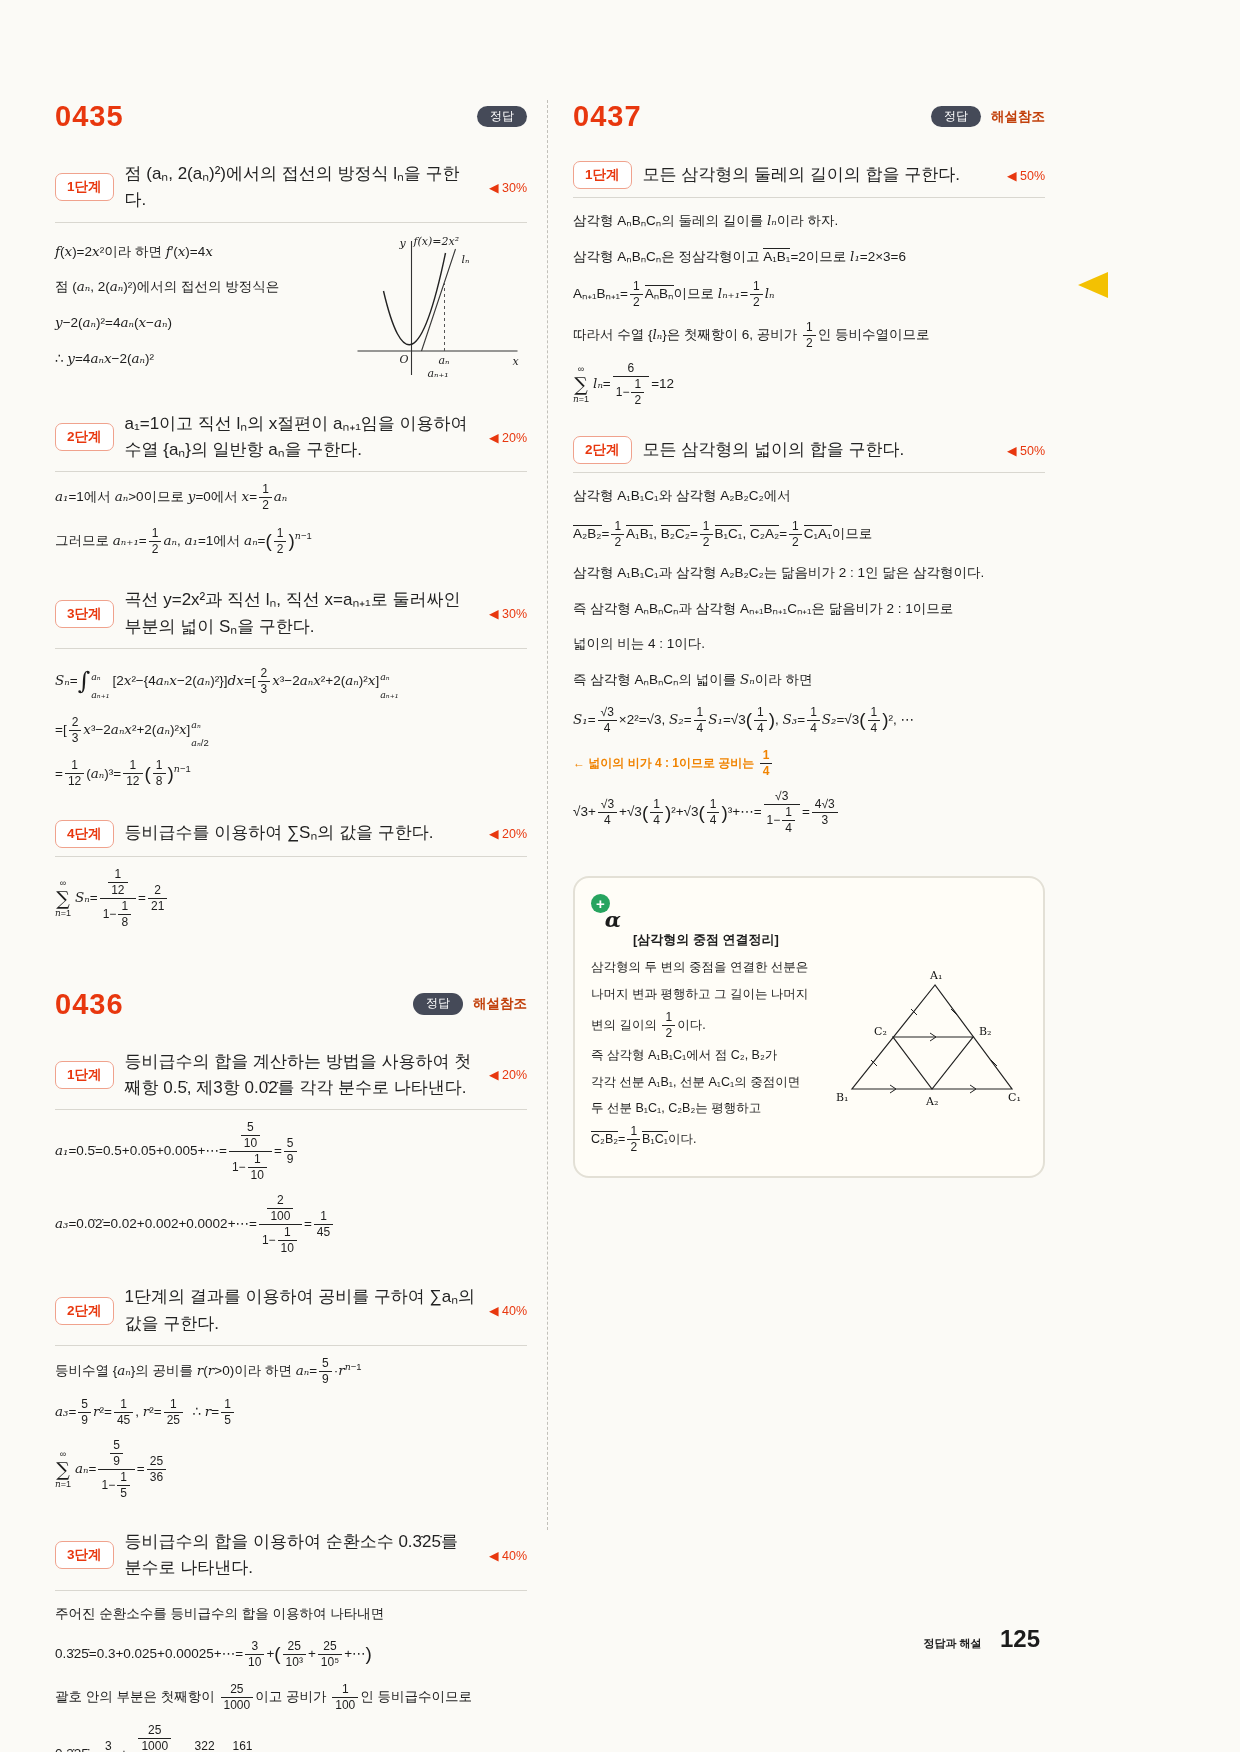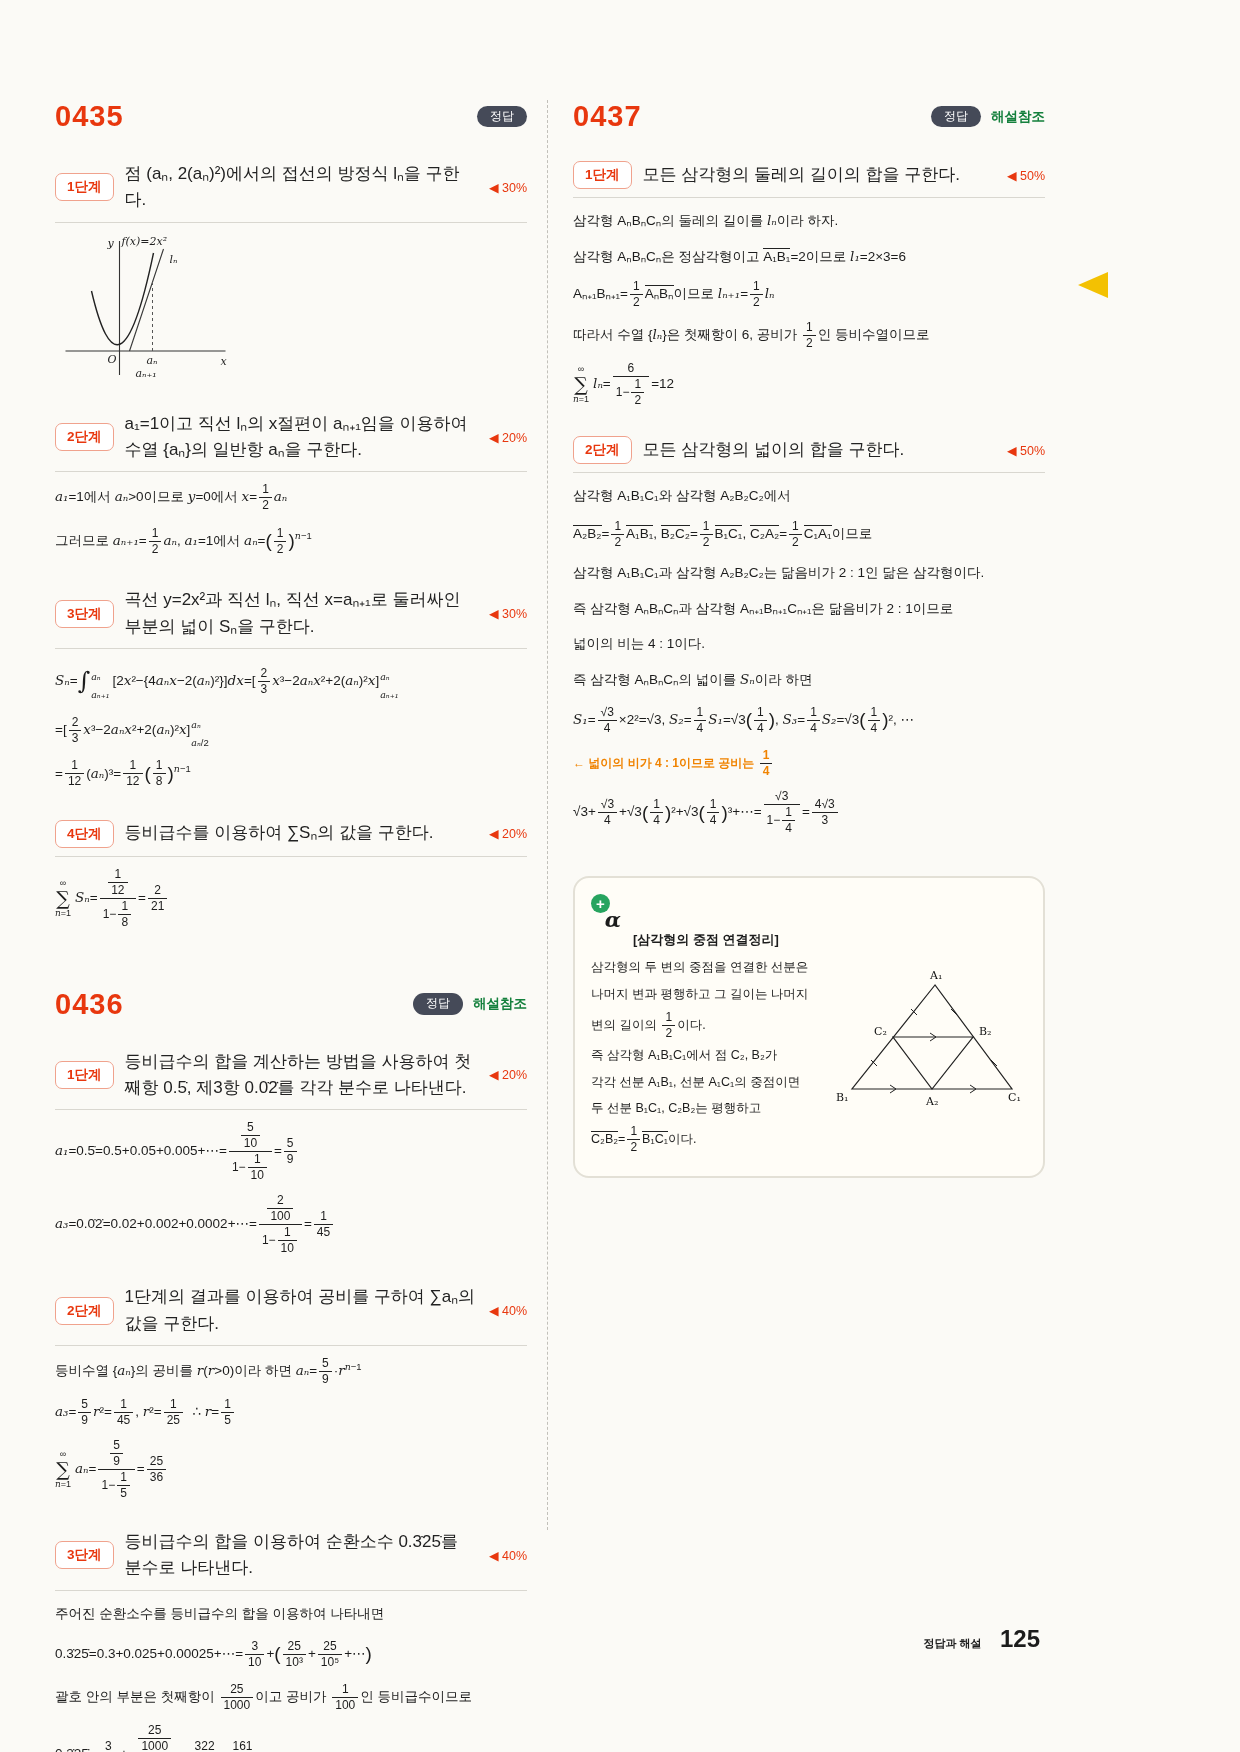--- a/index.html
+++ b/index.html
@@ -14,21 +14,21 @@
   .col { width:472px; }
   .col-divider { position:absolute; left:547px; top:100px; height:1430px; border-left:1px dashed #c2c0ba; }
   .tab-marker { position:absolute; left:1078px; top:272px; width:0; height:0;
     border-top:13px solid transparent; border-bottom:13px solid transparent; border-right:30px solid #f3c102; }
 
   
   .prob-head { display:flex; align-items:center; gap:10px; margin-bottom:14px; }
   .prob-num { color:#e8370e; font-size:29px; font-weight:800; letter-spacing:1px; }
   .prob-head .spacer { flex:1; }
   .badge { background:#454a58; color:#fff; font-size:12px; padding:3px 13px; border-radius:12px; line-height:1.3; }
-  .badge-extra { font-weight:700; font-size:13.5px; color:#15803d; }
+  .badge-extra { font-weight:700; font-size:13.5px; color:#c2410c; }
 
   
   .step-head { display:flex; align-items:center; gap:11px; border-bottom:1px solid #d9d7d0;
     padding-bottom:8px; margin-top:28px; margin-bottom:6px; }
   .step-label { flex:none; border:1.6px solid #f0a28d; color:#e8370e; border-radius:7px;
     padding:4px 11px; font-weight:700; font-size:13.5px; background:#fff; }
   .step-desc { flex:1; font-size:17px; line-height:1.55; color:#222; }
   .step-pct { color:#e8370e; font-size:12.5px; white-space:nowrap; }
 
   
@@ -100,20 +100,26 @@
           <span class="badge">정답</span>
         </div>
 
         <div class="step">
           <div class="step-head">
             <span class="step-label">1단계</span>
             <span class="step-desc">점 (aₙ, 2(aₙ)²)에서의 접선의 방정식 lₙ을 구한다.</span>
             <span class="step-pct">◀ 30%</span>
           </div>
           <div class="step-body g-row">
+            <div class="g-text">
+                <div class="ml"><i>f</i>(<i>x</i>)=2<i>x</i>²이라 하면 <i>f</i>′(<i>x</i>)=4<i>x</i></div>
+                <div class="ml">점 (<i>aₙ</i>, 2(<i>aₙ</i>)²)에서의 접선의 방정식은</div>
+                <div class="ml"><i>y</i>−2(<i>aₙ</i>)²=4<i>aₙ</i>(<i>x</i>−<i>aₙ</i>)</div>
+                <div class="ml">∴ <i>y</i>=4<i>aₙx</i>−2(<i>aₙ</i>)²</div>
+              </div>
             <svg class="graph-svg" viewBox="0 0 175 150">
               <line class="ax" x1="62" y1="142" x2="62" y2="8"></line>
               <line class="ax" x1="8" y1="118" x2="168" y2="118"></line>
               <path class="cv" d="M 34 58 C 52 135, 72 135, 96 20"></path>
               <line class="ax" x1="72" y1="118" x2="106" y2="16"></line>
               <line class="dash" x1="95" y1="49" x2="95" y2="118"></line>
               <text x="64" y="12" font-style="italic">f(x)=2x²</text>
               <text x="112" y="30">lₙ</text>
               <text x="50" y="130">O</text>
               <text x="89" y="131">aₙ</text>

